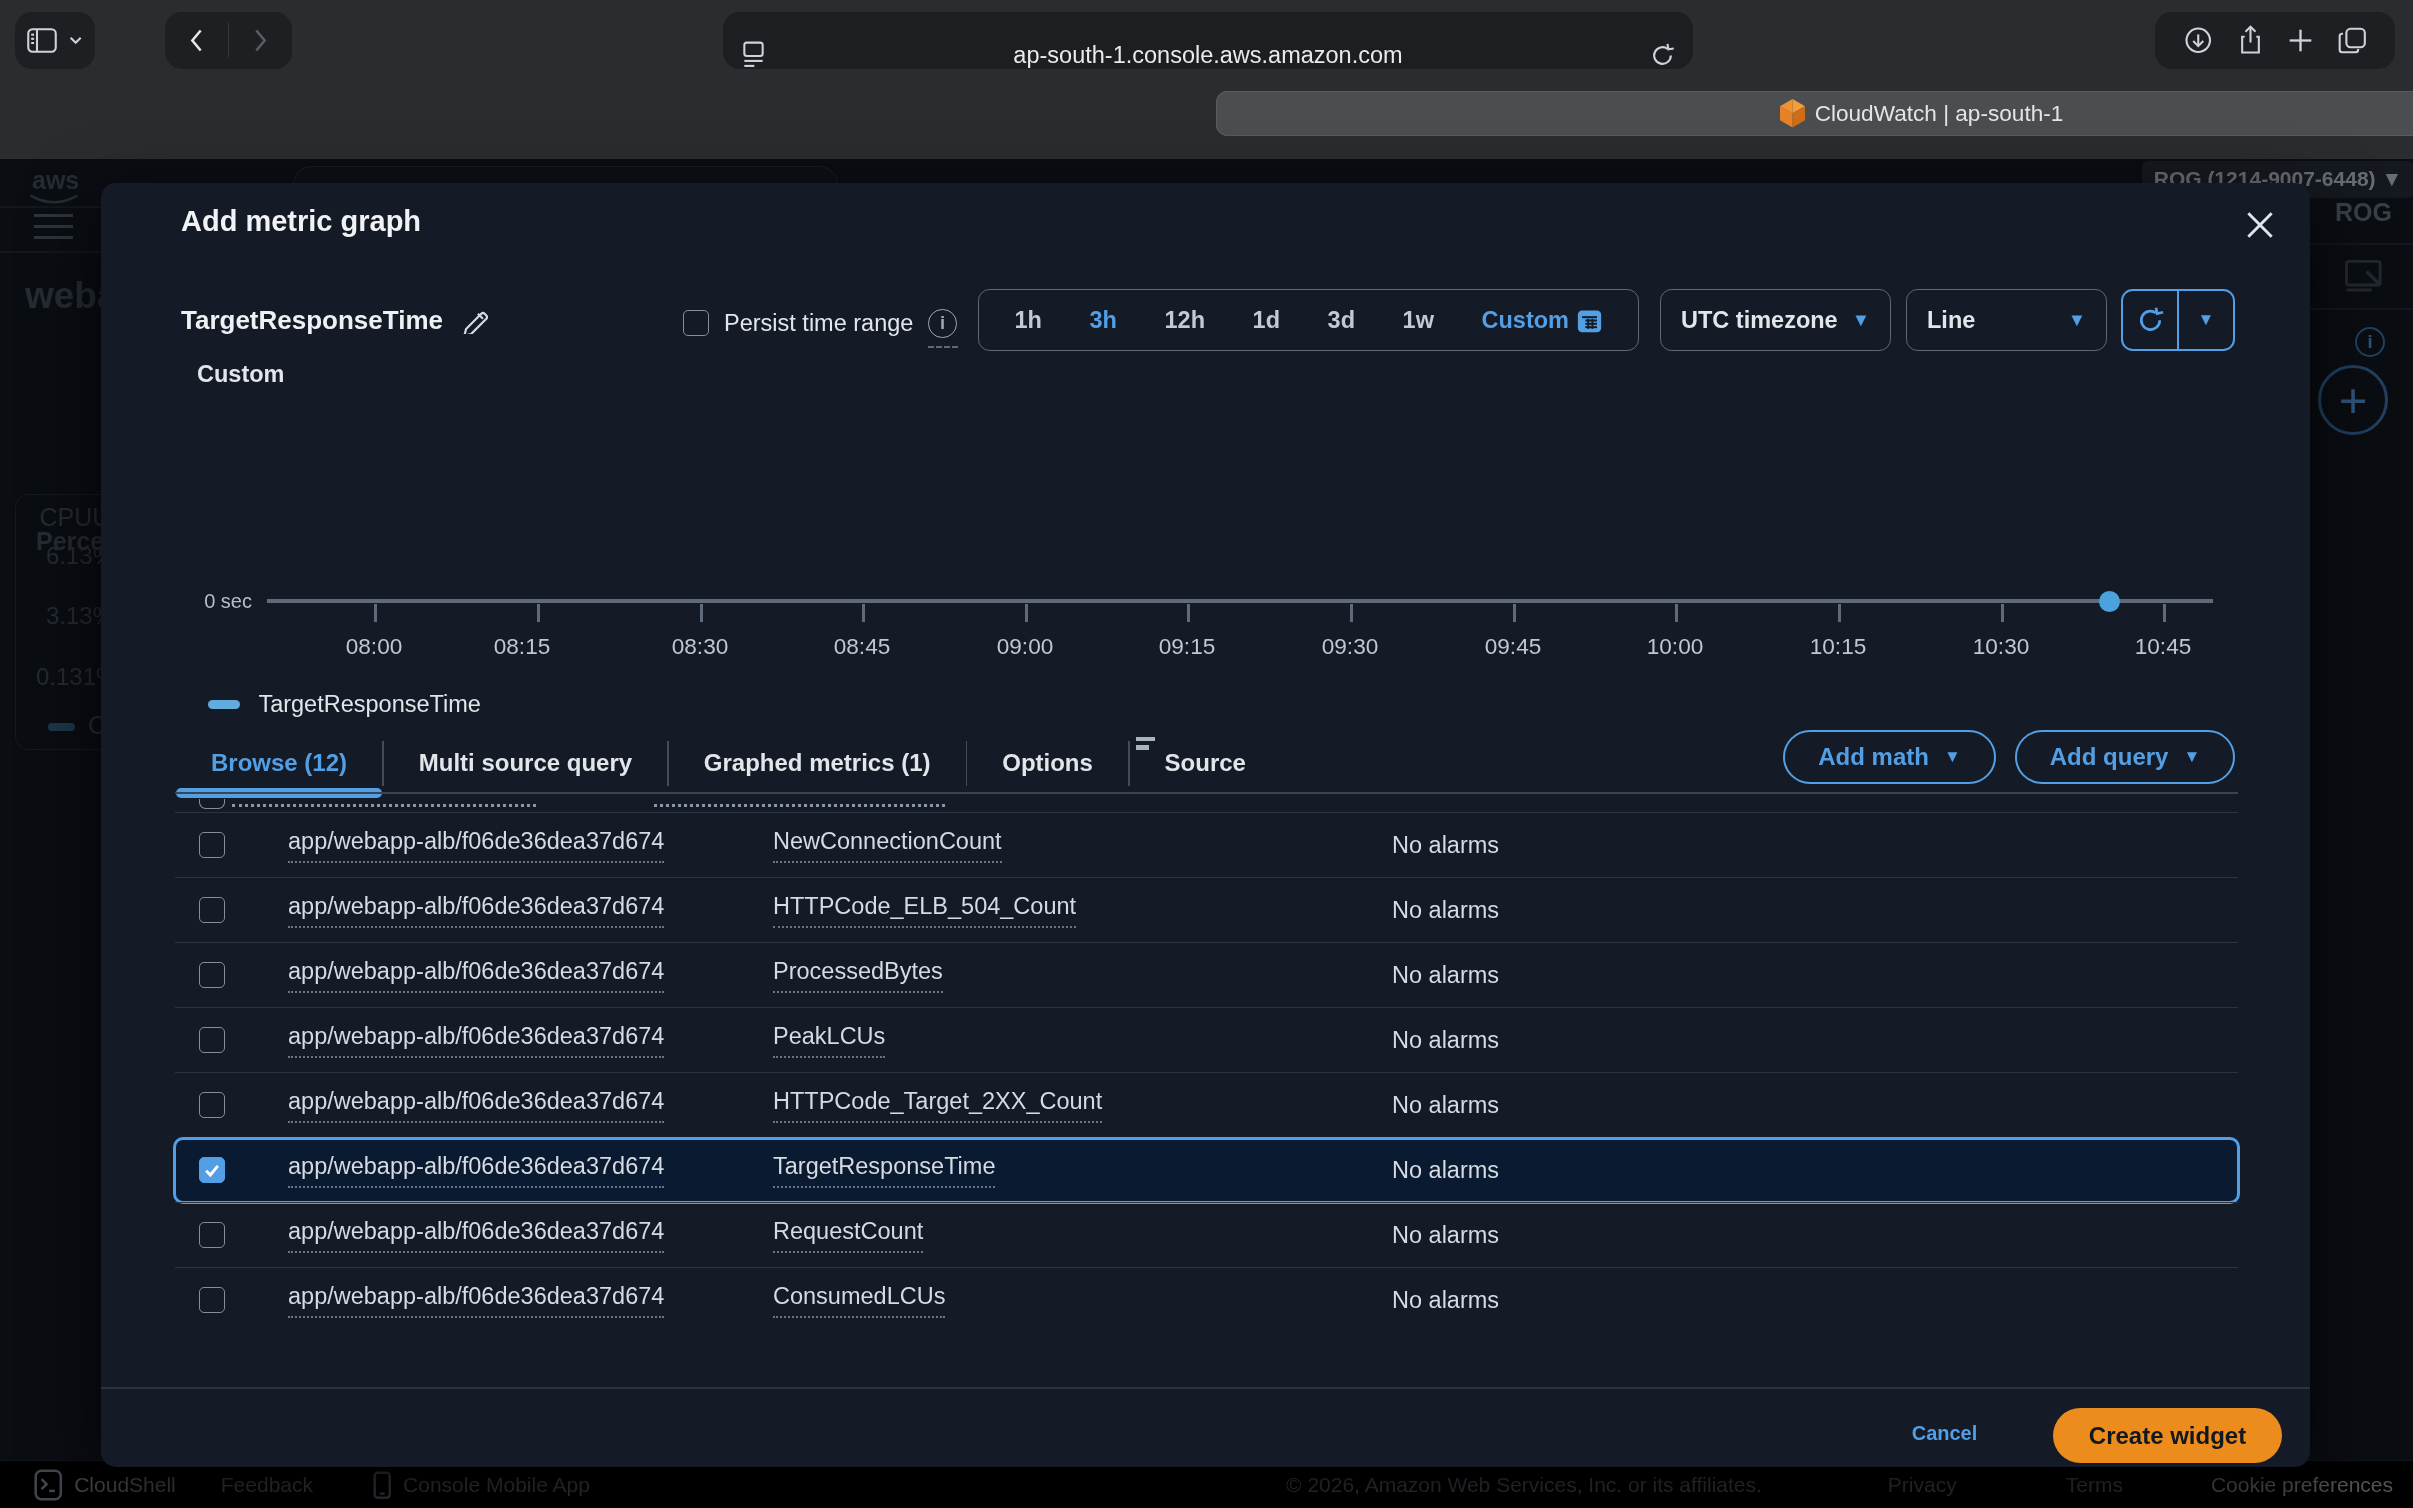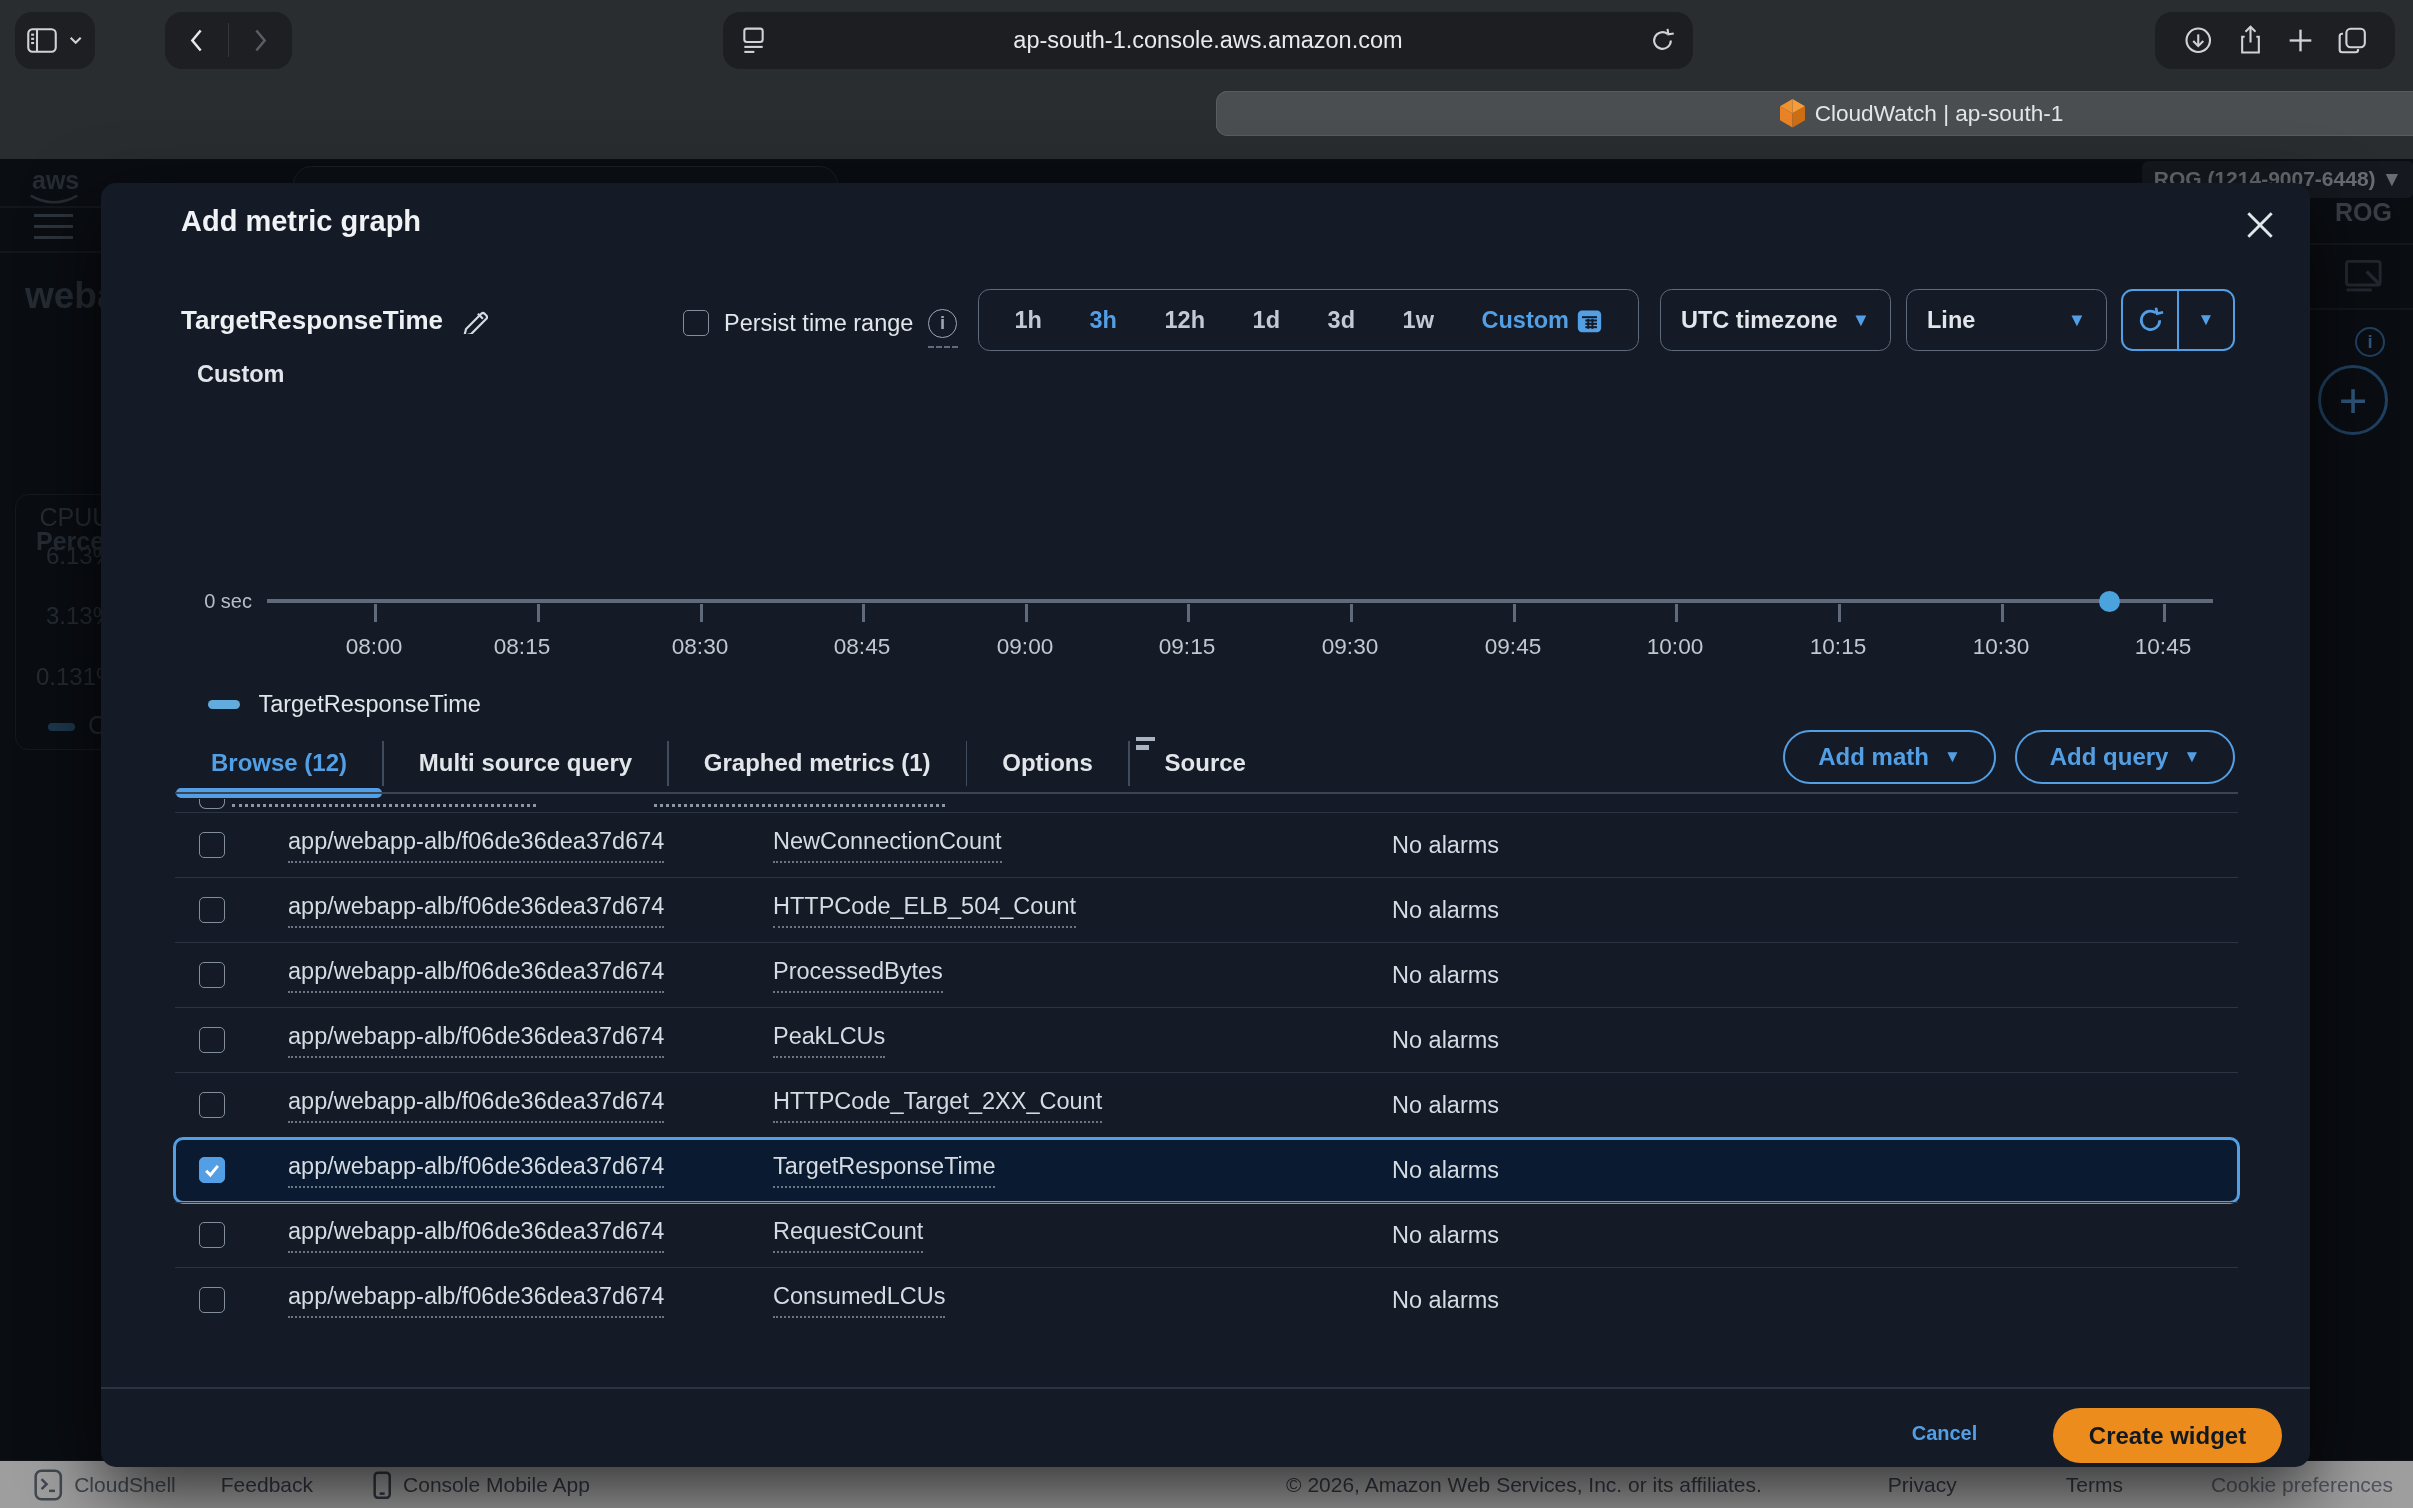--- a/index.html
+++ b/index.html
@@ -12,39 +12,39 @@
   body{width:2413px;height:1508px;position:relative;overflow:hidden;
        background:#0d1117;font-family:"Liberation Sans","DejaVu Sans",sans-serif;color:var(--text)}
   .abs{position:absolute}
   svg{display:block}
 
   
   .chrome{position:absolute;left:0;top:0;width:2413px;height:159px;background:var(--chrome)}
   .pill{position:absolute;top:11.7px;height:57px;background:var(--pill);border-radius:17px;
         display:flex;align-items:center;justify-content:center;gap:11.7px;color:#cfd3d8}
   .urlbar{position:absolute;left:723px;top:11.7px;width:970px;height:57px;background:#1c1e21;
-          border-radius:17px;display:flex;align-items:center;color:#e9eaec;font-size:23.5px}
+          border-radius:17px;display:flex;align-items:flex-end;color:#e9eaec;font-size:23.5px}
   .urltext{flex:1;text-align:center}
   .tabrow-tab{position:absolute;top:91px;height:45px;border-radius:11.7px;display:flex;
               align-items:center;justify-content:center;gap:10px;font-size:22.6px;color:#e3e5e7;cursor:default}
   .tab-inactive{background:#353839}
   .tab-active{background:#4a4e51;box-shadow:inset 0 0 0 0.8px #5d6164}
   .cube{width:25px;height:28.5px}
 
   
   .console{position:absolute;left:0;top:159px;width:2413px;height:1349px;background:#11161d}
   .dim{position:absolute;left:0;top:159px;width:2413px;height:1349px;background:rgba(0,0,0,.38)}
   .bg-sep{position:absolute;background:#1f2630;height:1.7px}
   .bg-text{color:var(--dimtxt)}
   .search-sliver{position:absolute;left:293px;top:6.7px;width:545px;height:37px;border-radius:18.4px;
                  border:1.7px solid #2b323c;background:#141a22}
   .rogpill{position:absolute;left:2142px;top:1.7px;width:272px;height:37px;background:#232932;border-radius:6.7px;
            display:flex;align-items:center;justify-content:center;font-size:21px;font-weight:bold;color:#a8b0ba}
   .card{position:absolute;left:15px;top:335px;width:360px;height:256px;border:1.7px solid #232b35;border-radius:13.4px}
-  .footer{position:absolute;left:0;top:1301px;width:2413px;height:49px;background:#ffffff;
+  .footer{position:absolute;left:0;top:1301px;width:2413px;height:49px;background:#000000;
           border-top:1.7px solid #1a212b;display:flex;align-items:center;font-size:21px;color:#525b67}
   .footer .item{display:flex;align-items:center;gap:11.7px}
   .flink{margin-left:0}
 
   
   .modal{position:absolute;left:101px;top:183px;width:2209px;height:1284px;background:var(--modal);
          border-radius:15px;box-shadow:0 25px 75px rgba(0,0,0,.7)}
   .modal-title{position:absolute;left:80px;top:22px;font-size:29px;font-weight:bold;color:#f0f2f5}
   .close-x{position:absolute;left:2135px;top:18.4px;width:47px;height:47px;display:flex;align-items:center;
            justify-content:center;color:#e2e6ea;cursor:pointer}

